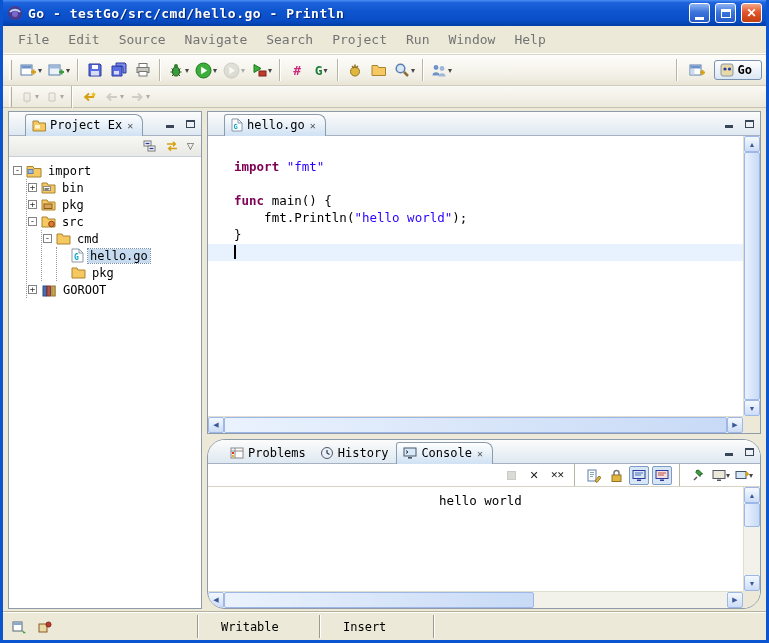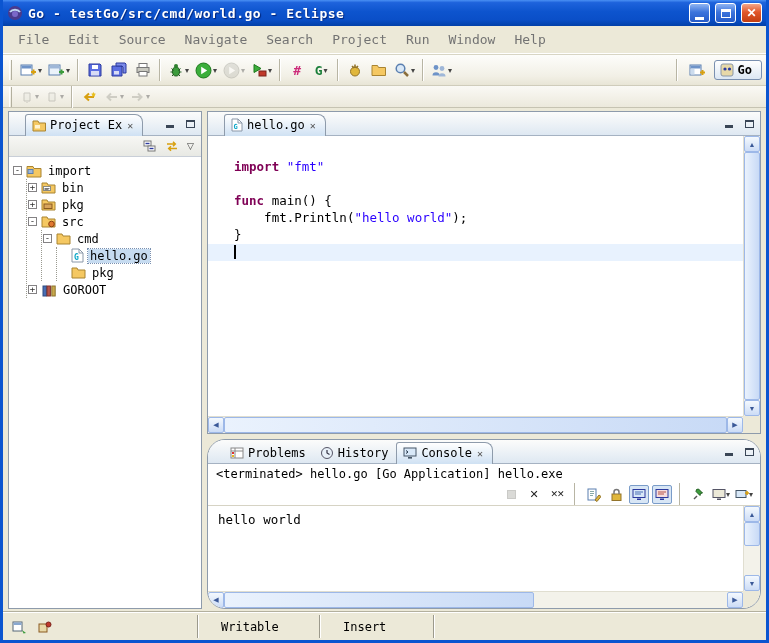--- a/index.html
+++ b/index.html
@@ -163,21 +163,21 @@
     border:1px solid transparent; border-radius:2px; cursor:default;
   }
   .cbtn.pressed { border-color:#7A9CC9; background:#D8E6F5; }
   .cbtn.disabled { opacity:.45; }
   .cbtn .dd { font-size:8px; color:#444; }
   .x-glyph { font-weight:bold; font-size:11px; color:#222; font-family:"DejaVu Sans", sans-serif; }
   .xx-glyph { font-weight:bold; font-size:9px; color:#222; letter-spacing:-1px; font-family:"DejaVu Sans", sans-serif; }
   .stop-square { width:9px; height:9px; background:#AFAFA7; border:1px solid #8C8C84; }
   .cobody { flex:1; display:grid; grid-template-columns:1fr 17px; grid-template-rows:1fr 17px; overflow:hidden; }
   .console-out { background:#fff; padding:6px 0 12px 10px; overflow:hidden;
-                 font-family:"DejaVu Sans Mono", monospace; font-size:12.5px; }
+                 font-family:"DejaVu Sans Mono", monospace; font-size:12.5px;text-align:center; }
 
   
   .statusbar {
     flex:0 0 28px; display:flex; align-items:stretch; background:#ECE9D8;
     border-top:1px solid #FFFFFF; box-shadow:0 -1px 0 #B3B09E;
     font-family:"DejaVu Sans Mono", monospace; font-size:12px;
   }
   .sb-cell { display:flex; align-items:center; padding:0 22px; }
   .sb-icons { flex:0 0 194px; gap:8px; padding-left:8px; }
   .sdiv { width:2px; border-left:1px solid #9C9A8C; border-right:1px solid #FFFFFF; margin:2px 0; }
@@ -190,21 +190,21 @@
 <div class="window">
 
   <div class="titlebar">
     <span style="display:flex">
       <svg width="16" height="16">
           <circle cx="8" cy="8" r="7" fill="#4A3A8C"></circle>
           <path d="M3 7 a6 5 0 0 1 10 0" stroke="#BFD4F2" fill="none" stroke-width="2"></path>
           <circle cx="8" cy="9" r="3" fill="#7B68C8"></circle>
         </svg>
     </span>
-    <span class="title-text">Go - testGo/src/cmd/world.go - Eclipse</span>
+    <span class="title-text">Go - testGo/src/cmd/hello.go - Println</span>
     <span class="winbtn btn-min">
         <span class="glyph-min"></span>
       </span>
     <span class="winbtn btn-max">
         <span class="glyph-max"></span>
       </span>
     <span class="winbtn btn-close">
         <span>✕</span>
       </span>
   </div>
@@ -663,23 +663,20 @@
           <div class="panel-sys">
             <span class="sysbtn">
                 <span class="s-min"></span>
               </span>
             <span class="sysbtn">
                 <span class="s-max"></span>
               </span>
           </div>
         </div>
 
-        <div class="console-status">
-          <span>&lt;terminated&gt; hello.go [Go Application] hello.exe</span>
-        </div>
 
         <div class="console-toolbar">
           <span class="cbtn disabled">
               <span class="stop-square"></span>
             </span>
           <span class="cbtn">
               <span class="x-glyph">✕</span>
             </span>
           <span class="cbtn">
               <span class="xx-glyph">✕✕</span>

